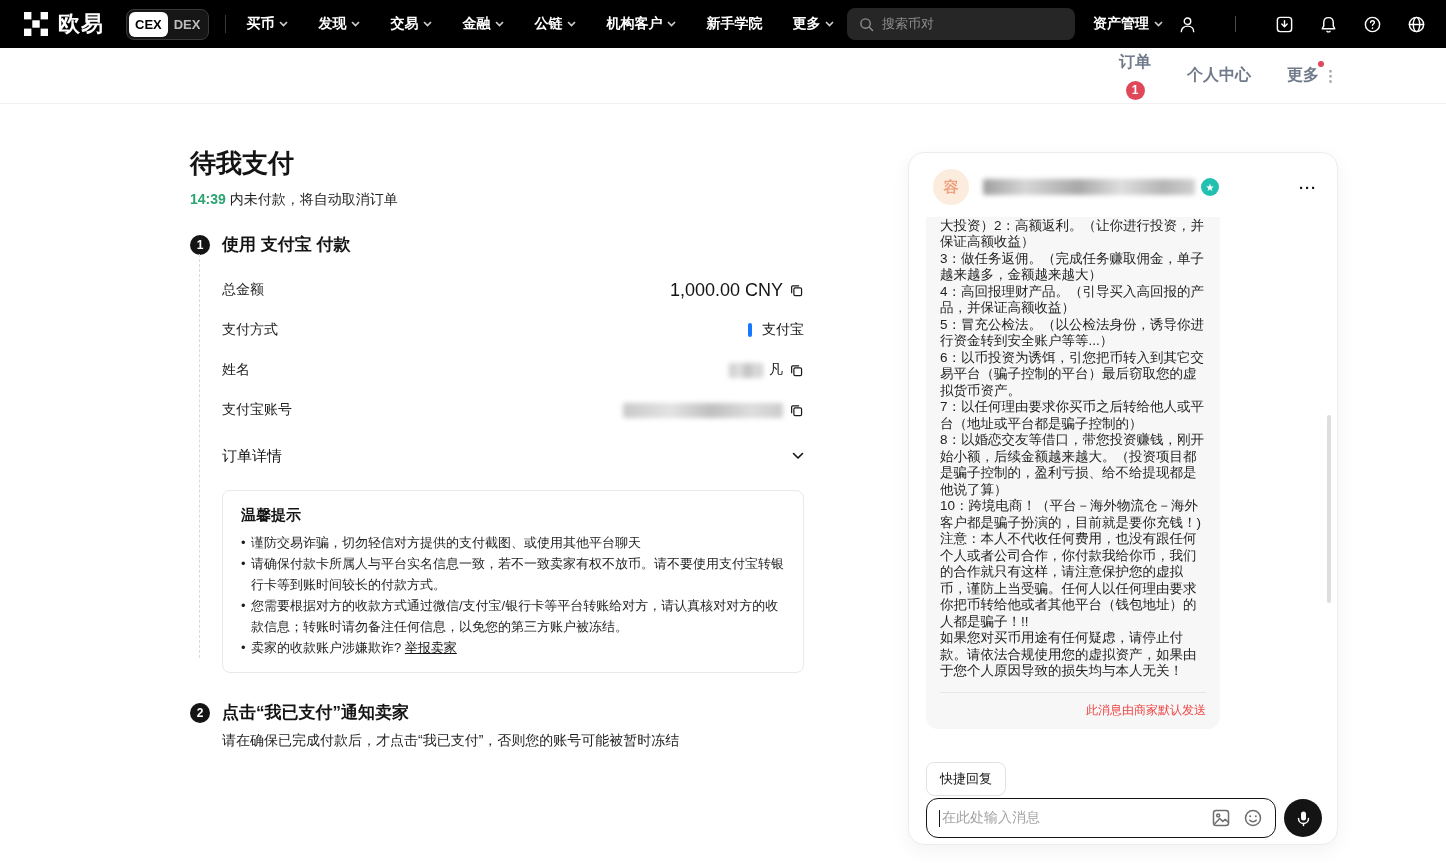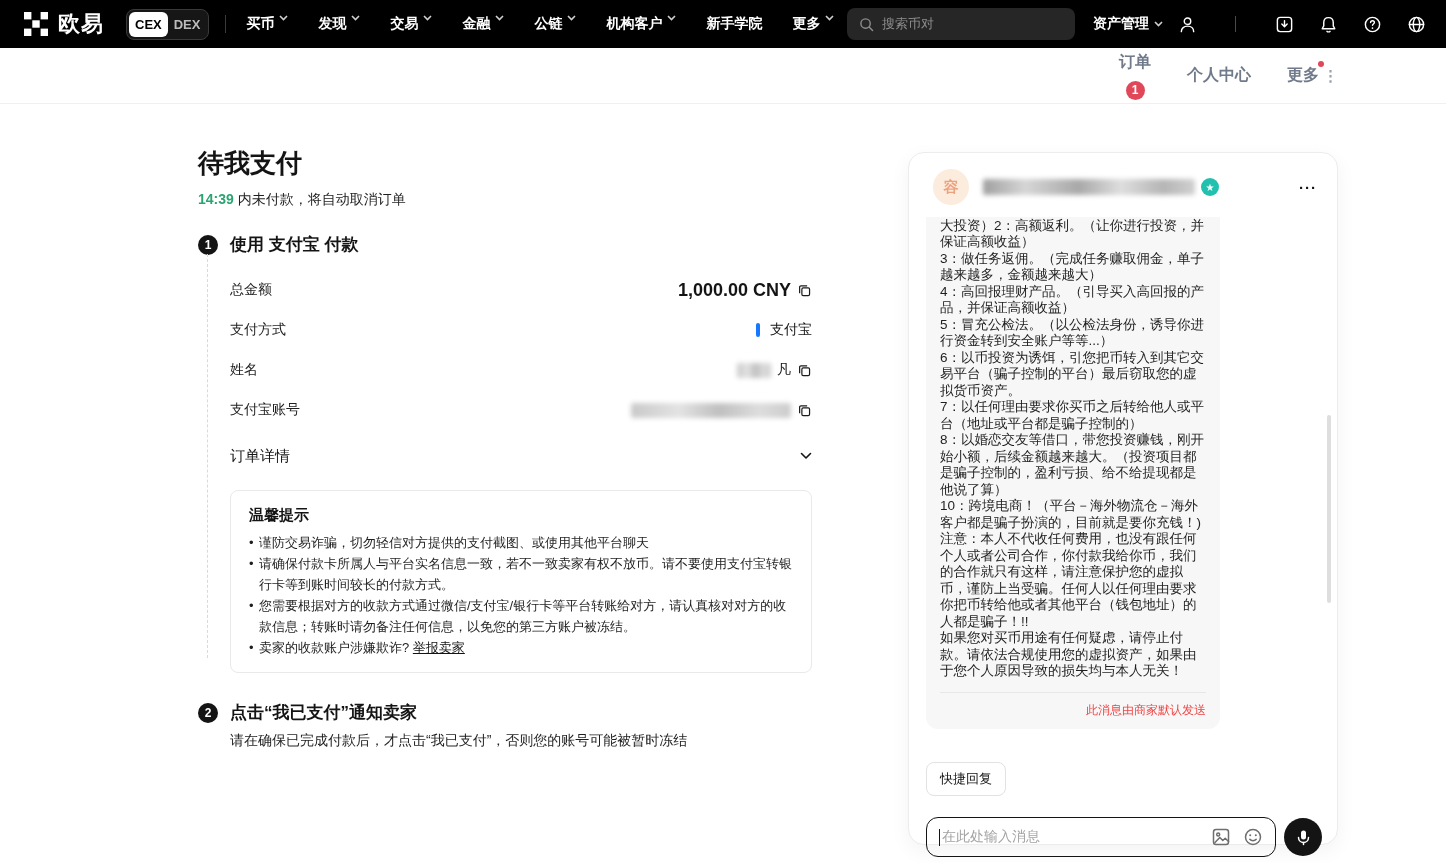--- a/index.html
+++ b/index.html
@@ -9,21 +9,21 @@
   
   .topbar { position:absolute; left:0; top:0; width:1446px; height:48px; background:#000; display:flex; align-items:center; padding:0 20px 0 24px; }
   .logo-wrap { display:flex; align-items:center; gap:10px; }
   .logo-text { color:#fff; font-size:22px; font-weight:800; letter-spacing:1px; }
   .toggle { display:flex; background:#161616; border:1px solid #3a3a3a; border-radius:8px; padding:2px; margin-left:22px; }
   .toggle .seg { font-size:13px; font-weight:700; padding:5px 6px; border-radius:6px; color:#bdbdbd; cursor:pointer; }
   .toggle .seg.active { background:#fff; color:#000; }
   .tb-div { width:1px; height:18px; background:#3a3a3a; margin:0 16px; }
   .tb-div2 { width:1px; height:16px; background:#4a4a4a; margin:0 14px; }
   .nav { display:flex; align-items:center; gap:30px; margin-left:4px; }
-  .nav-item { display:flex; align-items:flex-start; gap:5px; color:#fff; font-size:14px; font-weight:600; cursor:pointer; white-space:nowrap; }
+  .nav-item { display:flex; align-items:center; gap:5px; color:#fff; font-size:14px; font-weight:600; cursor:pointer; white-space:nowrap; }
   .caret { width:9px; height:6px; }
   .caret polyline { fill:none; stroke:#cfcfcf; stroke-width:1.6; }
   .search { margin-left:auto; display:flex; align-items:center; gap:8px; background:#262626; border-radius:8px; height:32px; width:228px; padding:0 12px; }
   .search svg { width:15px; height:15px; }
   .search .ph { color:#8e8e8e; font-size:13px; }
   .assets { display:flex; align-items:center; gap:5px; color:#fff; font-size:14px; font-weight:600; margin-left:18px; cursor:pointer; white-space:nowrap; }
   .tb-icons { display:flex; align-items:center; margin-left:14px; gap:24px; }
   .tb-ic { width:20px; height:20px; display:flex; align-items:center; justify-content:center; cursor:pointer; }
   .tb-ic svg { width:19px; height:19px; }
   .ic-stroke { fill:none; stroke:#fff; stroke-width:1.5; stroke-linecap:round; stroke-linejoin:round; }
@@ -34,33 +34,33 @@
   .sub-tab { color:#707a8a; font-size:16px; font-weight:600; cursor:pointer; white-space:nowrap; }
   .sub-right { margin-left:auto; display:flex; align-items:center; gap:36px; }
   .orders { display:flex; align-items:center; gap:8px; color:#707a8a; font-size:16px; font-weight:600; cursor:pointer;flex-direction:column; }
   .badge { min-width:19px; height:19px; border-radius:10px; background:#e0485a; color:#fff; font-size:12px; font-weight:700; display:flex; align-items:center; justify-content:center; padding:0 5px; }
   .profile-link { color:#707a8a; font-size:16px; font-weight:600; cursor:pointer; }
   .more-link { position:relative; display:flex; align-items:center; gap:4px; color:#707a8a; font-size:16px; font-weight:600; cursor:pointer; }
   .red-dot { position:absolute; right:14px; top:-4px; width:6px; height:6px; border-radius:3px; background:#e0485a; }
   .vdots { color:#9aa2ae; font-size:15px; font-weight:700; letter-spacing:0; line-height:10px; }
 
   
-  .main { position:absolute; left:198px; top:104px; width:614px; }
+  .main { position:absolute; left:190px; top:104px; width:614px; }
   .connector { position:absolute; left:9px; top:150px; height:404px; border-left:1px dashed #d9d9d9; }
   .page-title { margin-top:42px; font-size:26px; font-weight:800; color:#141414; }
   .countdown-line { margin-top:10px; font-size:14px; color:#1f1f1f; }
   .countdown { color:#2ba471; font-weight:700; }
   .step-head { display:flex; align-items:center; gap:12px; margin-top:24px; }
   .step-num { width:20px; height:20px; border-radius:10px; background:#141414; color:#fff; font-size:12px; font-weight:700; display:flex; align-items:center; justify-content:center; flex:none; }
   .step-title { font-size:17px; font-weight:800; color:#141414; }
   .rows { margin:14px 0 0 32px; }
   .detail-row { height:40px; display:flex; align-items:center; justify-content:space-between; }
   .d-label { font-size:14px; color:#1f1f1f; }
   .d-val { display:flex; align-items:center; gap:6px; font-size:14px; color:#141414; }
-  .d-val.big { font-size:18px; font-weight:700;align-items:center; }
+  .d-val.big { font-size:18px; font-weight:400;align-items:center; }
   .copy-ic { width:15px; height:15px; cursor:pointer; }
   .copy-ic path, .copy-ic rect { fill:none; stroke:#1b1b1b; stroke-width:1.3; stroke-linejoin:round; }
   .alipay-bar { width:4px; height:14px; border-radius:2px; background:#1677ff; margin-right:4px; }
   .blur-block { height:15px; border-radius:2px; background:linear-gradient(90deg,#c9c9c9,#e3e3e3 30%,#bfbfbf 55%,#dddddd 80%,#cccccc); filter:blur(2.5px); }
   .blur-name { width:34px; }
   .blur-acct { width:160px; }
   .details-row { height:44px; display:flex; align-items:center; justify-content:space-between; margin-top:4px; cursor:pointer; }
   .details-label { font-size:15px; color:#141414; }
   .chev { width:12px; height:8px; }
   .chev polyline { fill:none; stroke:#141414; stroke-width:1.6; stroke-linecap:round; stroke-linejoin:round; }
@@ -85,21 +85,21 @@
   .m-name { width:212px; height:16px; margin-left:14px; border-radius:2px; background:linear-gradient(90deg,#9f9f9f,#d6d6d6 20%,#a8a8a8 45%,#dedede 65%,#b5b5b5 85%,#d0d0d0); filter:blur(2.5px); }
   .verify { width:18px; height:18px; border-radius:9px; background:#22c0ae; color:#fff; font-size:10px; display:flex; align-items:center; justify-content:center; margin-left:6px; flex:none; }
   .hdr-menu { margin-left:auto; color:#141414; font-size:15px; font-weight:800; letter-spacing:1px; cursor:pointer; }
   .chat-msgs { position:absolute; left:0; top:64px; width:418px; height:690px; max-height:546px; overflow:hidden; padding:0 0 0 17px; }
   .bubble { width:294px; margin-top:-28px; background:#f7f7f7; border-radius:12px; padding:12px 14px 10px; }
   .bubble-text { font-size:13.5px; line-height:16.5px; color:#1f1f1f; white-space:pre-wrap; word-break:break-all; }
   .bubble-div { border-top:1px solid #e7e7e7; margin-top:12px; }
   .bubble-foot { padding-top:9px; font-size:12px; color:#ef4444;text-align:right; }
   .scroll-thumb { position:absolute; right:6px; top:262px; width:4px; height:188px; border-radius:2px; background:#dedede; }
   .quick-reply { position:absolute; left:17px; top:609px; border:1px solid #e2e2e2; border-radius:8px; padding:7px 13px; font-size:13px; color:#141414; cursor:pointer; background:#fff; }
-  .input-row { position:absolute; left:17px; top:664px; display:flex; align-items:center; gap:8px;font-family:Liberation Serif, serif; }
+  .input-row { position:absolute; left:17px; top:645px; display:flex; align-items:center; gap:8px;font-family:Liberation Serif, serif; }
   .msg-input { width:350px; height:40px; border:1.5px solid #141414; border-radius:12px; display:flex; align-items:center; padding:0 12px; }
   .caret-bar { width:1px; height:17px; background:#141414; margin-right:2px; }
   .msg-ph { color:#a3a3a3; font-size:14px; flex:1; }
   .in-ic { width:20px; height:20px; margin-left:12px; cursor:pointer; flex:none; }
   .in-ic svg { width:20px; height:20px; }
   .gray-stroke { fill:none; stroke:#6e6e6e; stroke-width:1.5; stroke-linecap:round; stroke-linejoin:round; }
   .mic-btn { width:38px; height:38px; border-radius:19px; background:#141414; display:flex; align-items:center; justify-content:center; cursor:pointer; flex:none; }
   .mic-btn svg { width:17px; height:17px; }
 </style>
 </head>

